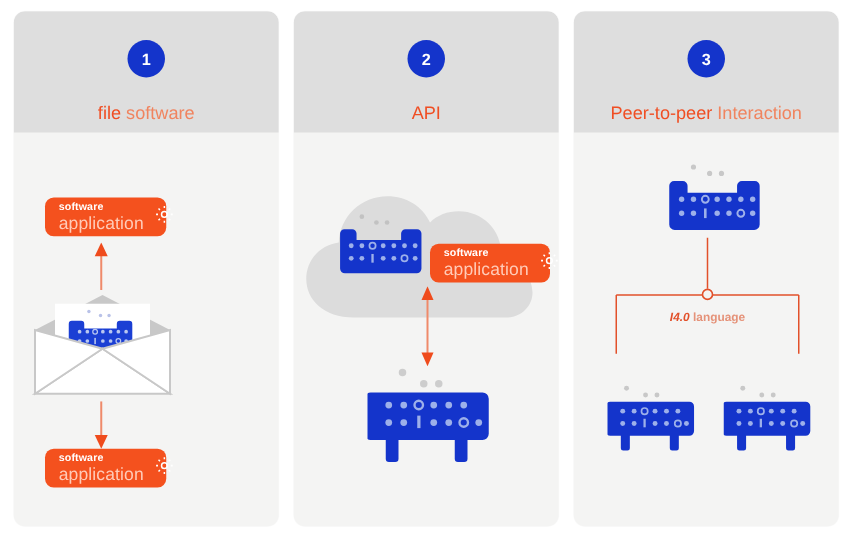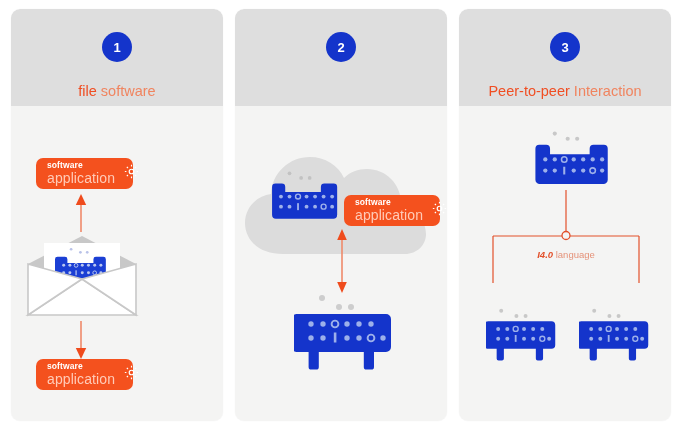--- a/index.html
+++ b/index.html
@@ -81,21 +81,21 @@
 
   
   .connector{position:absolute;}
   .i40-label{
     position:absolute;
     text-align:center;
     font-size:9.5px;
     white-space:nowrap;
   }
   .i40-label .b{font-weight:bold;color:#e2502a;font-style:italic;}
-  .i40-label .l{font-weight:normal;color:#e59279;margin-top:34px;}
+  .i40-label .l{font-weight:bold;color:#e59279;margin-top:34px;}
 </style>
 </head>
 <body>
 
 <div class="board">
 
   <div class="panel">
     <div class="panel-header"></div>
     <div class="step-circle">
       <span>1</span>
@@ -183,20 +183,23 @@
       </div>
 
     </div>
   </div>
 
   <div class="panel">
     <div class="panel-header"></div>
     <div class="step-circle">
       <span>2</span>
     </div>
+    <div class="panel-title">
+      <span class="b">API</span><span class="l"></span>
+    </div>
 
     <div class="panel-body">
 
       <div class="cloud" style="left:4px;top:42px;">
         <svg width="200" height="110" viewBox="0 0 200 110">
           <path d="M44 106 C20 106 6 92 6 75 C6 60 17 48 32 46 C33 25 50 9 71 9 C86 9 99 17 105 30 C111 24 119 21 128 21 C147 21 162 36 162 55 C162 56 162 57 162 58 C177 61 187 73 187 86 C187 97 178 106 166 106 Z" fill="#dcdcdc"></path>
         </svg>
       </div>
 
       <div class="machine" style="left:32px;top:65px;">

